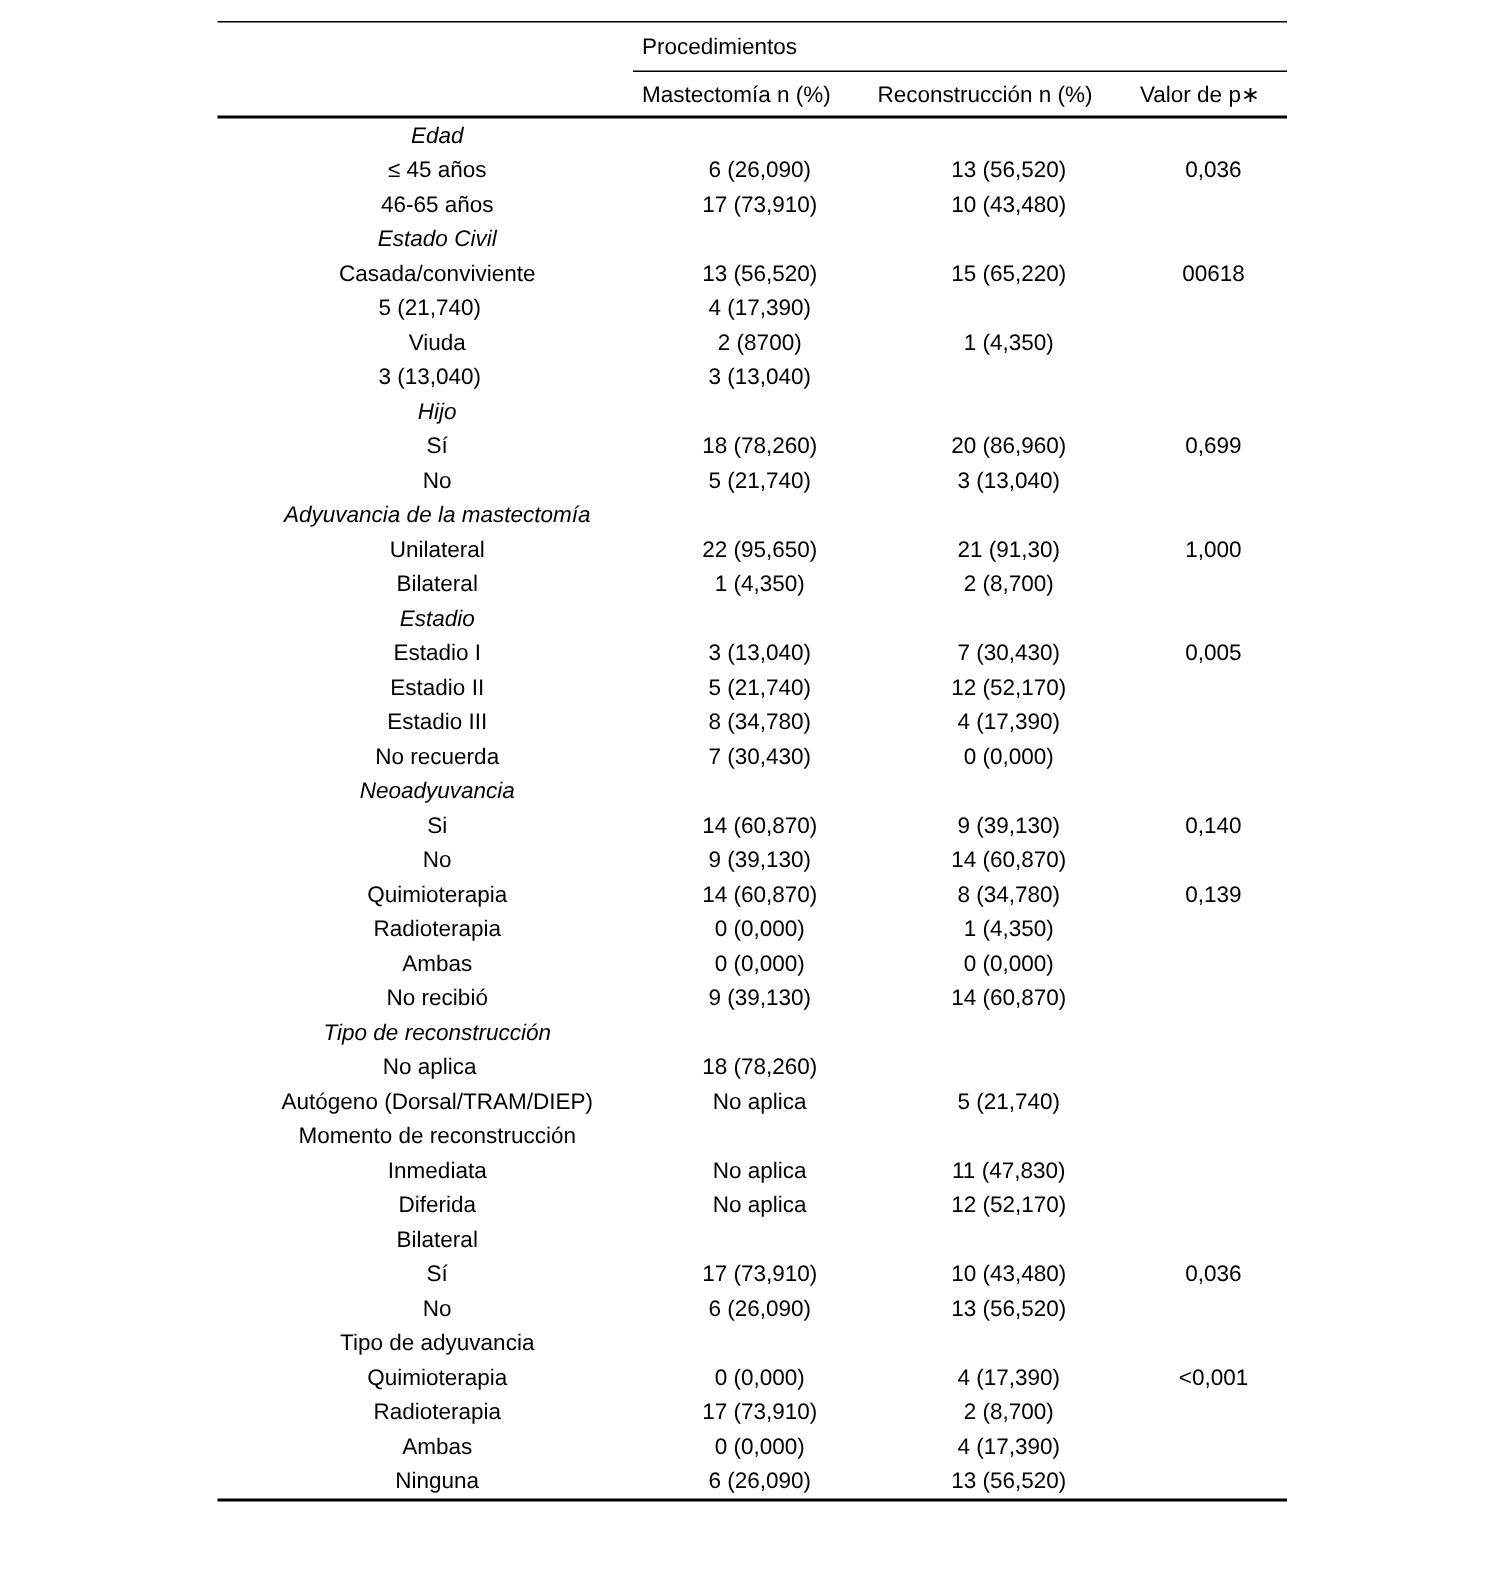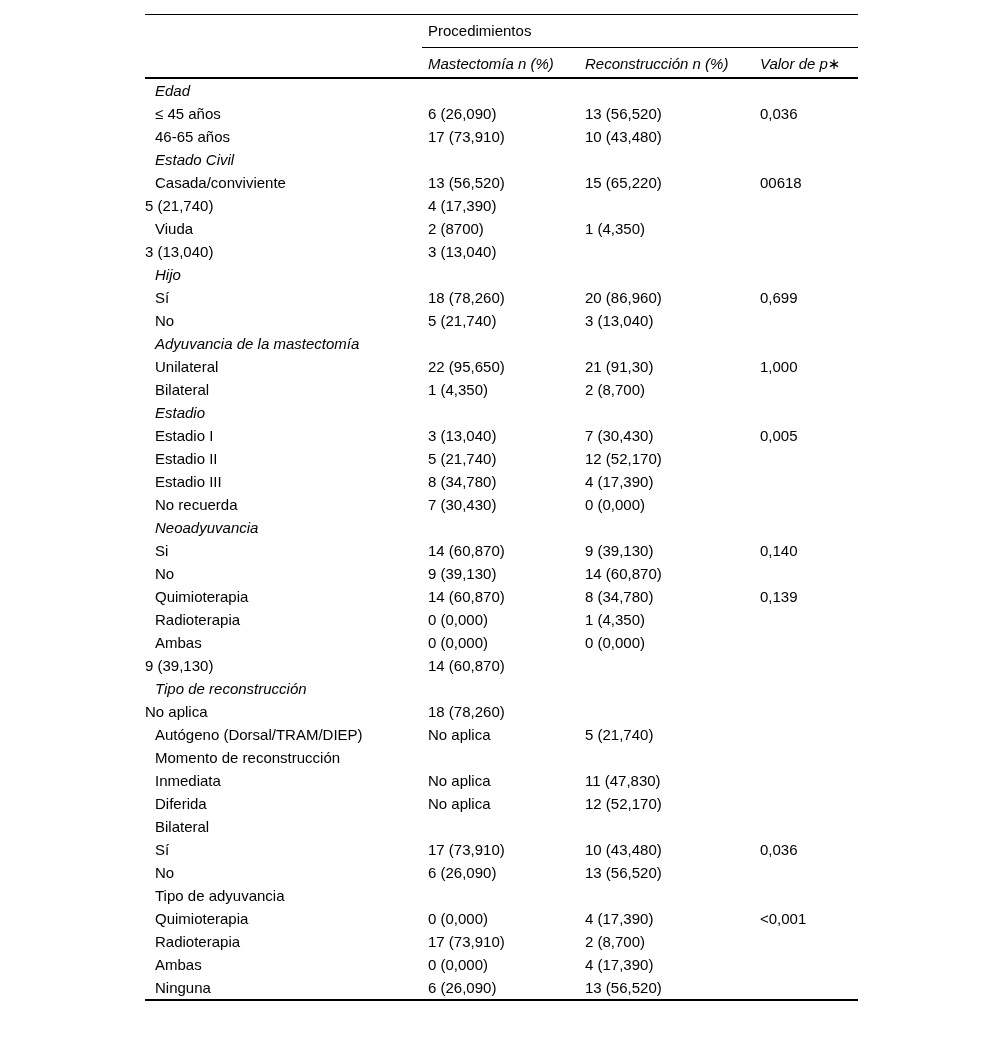--- a/index.html
+++ b/index.html
@@ -16,46 +16,46 @@
     left: 145px; top: 14px;
     width: 713px;
     border-top: 1.5px solid #000;
     font-size: 15px;
   }
 
   
   .group-row {
     height: 31.5px;
     display: flex;
-    align-items: flex-start;
+    align-items: flex-end;
     padding-left: 283px;
   }
   .group-rule {
     margin-left: 277px;
     border-bottom: 1.5px solid #000;
     height: 0;
   }
 
   
   .head-row {
     height: 31px;
     display: grid;
     grid-template-columns: 283px 157px 175px 1fr;
     align-items: center;
     border-bottom: 2.5px solid #000;
-    font-style: italic;
   }
 
   
   .tbody { border-bottom: 2px solid #000; }
   .row {
     height: 23px;
     display: grid;
     grid-template-columns: 283px 157px 175px 1fr;
     align-items: center;
+    text-align: center;
   }
   .cell { white-space: nowrap; overflow: visible; line-height: 23px; }
   .cell.label { padding-left: 10px; }
   .row.italic .label { font-style: italic; }
 
   .head-cell { white-space: nowrap; line-height: 31px; }
 </style>
 </head>
 <body>
 
@@ -243,20 +243,21 @@
   </div>
 
   <div class="row">
     <div class="cell label">Ambas</div>
     <div class="cell">0 (0,000)</div>
     <div class="cell">0 (0,000)</div>
     <div class="cell"></div>
   </div>
 
   <div class="row">
+    <div class="cell label">No recibió</div>
     <div class="cell">9 (39,130)</div>
     <div class="cell">14 (60,870)</div>
     <div class="cell"></div>
   </div>
 
   <div class="row italic">
     <div class="cell label">Tipo de reconstrucción</div>
     <div class="cell"></div>
     <div class="cell"></div>
     <div class="cell"></div>

